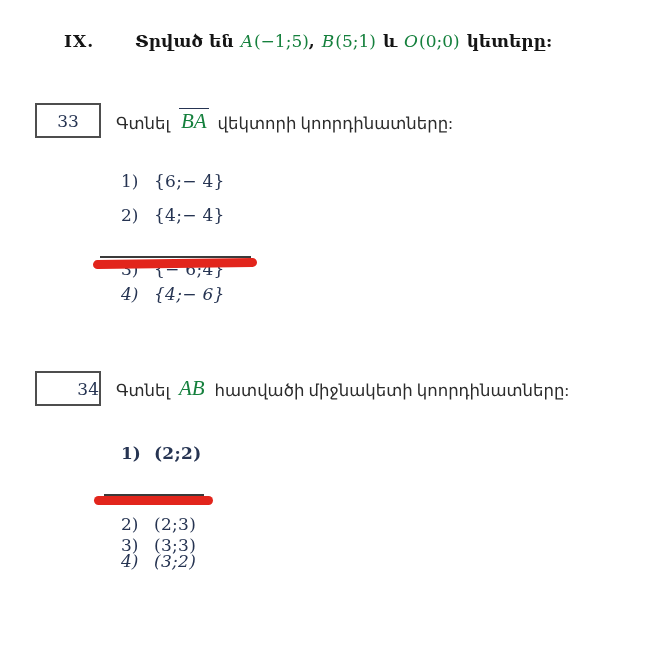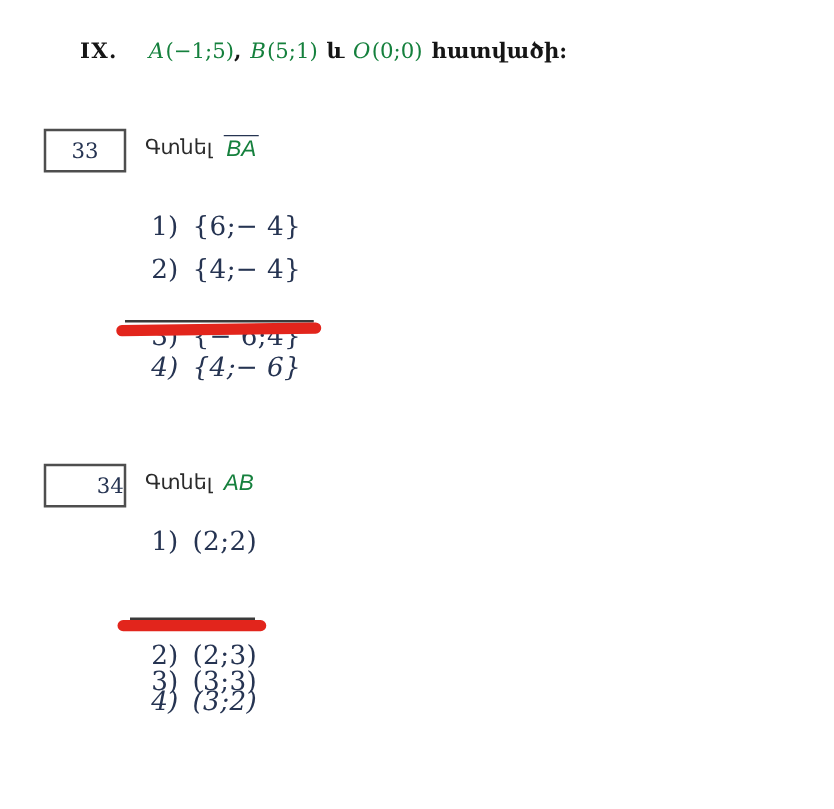--- a/index.html
+++ b/index.html
@@ -11,21 +11,21 @@
     overflow:hidden;
   }
 
   
   .heading{
     position:absolute;left:64px;top:31px;
     display:flex;align-items:baseline;gap:7px;
     font-size:17px;font-weight:bold;color:#151515;
     white-space:nowrap;
   }
-  .roman{margin-right:18px;letter-spacing:1px;}
+  .roman{margin-right:34px;letter-spacing:1px;}
   .hy-bold{font-weight:bold;color:#151515;}
   .comma{margin-left:-7px;}
 
   
   .math{color:#15803d;font-weight:normal;white-space:nowrap;}
   .ml{font-style:italic;padding-right:1px;}
   .mc{font-style:normal;}
   .overlined{
     display:inline-block;
     border-top:1.6px solid #263452;
@@ -39,66 +39,68 @@
     position:absolute;left:35px;
     width:62px;height:31px;
     border:2px solid #4e4e4e;background:#ffffff;
     display:flex;align-items:center;justify-content:center;
     font-size:17px;color:#263452;
   }
 
   
   .prompt{
     position:absolute;left:116px;
-    display:flex;align-items:flex-start;gap:9px;
+    display:flex;align-items:flex-end;gap:9px;
     font-size:16.5px;color:#2b2b2b;
-    font-family:Liberation Sans, sans-serif;
+    font-family:Liberation Serif, serif;
     white-space:nowrap;
   }
-  .prompt .math{font-size:18px;}
+  .prompt .math{font-size:21px;}
 
   
   .opt{
     position:absolute;left:121px;
-    font-size:21px;color:#263452;
+    font-size:17px;color:#263452;
     white-space:nowrap;line-height:20px;
   }
   .onum{display:inline-block;width:33px;}
   .oval{letter-spacing:0.3px;}
 
   
   .black-underline{position:absolute;background:#3a3a3a;height:2px;}
   .red-marker{
     position:absolute;height:9px;background:#e2251c;
     border-radius:5px;
   }
   .red-marker.tilt{transform:rotate(-0.8deg);}
 </style>
 </head>
 <body>
 
 <div class="page">
 
   <div class="heading">
     <span class="roman">IX.</span>
+    <span class="hy-bold">Տրված են</span>
     <span class="math"><span class="ml">A</span><span class="mc">(−1;5)</span></span>
     <span class="hy-bold comma">,</span>
     <span class="math"><span class="ml">B</span><span class="mc">(5;1)</span></span>
     <span class="hy-bold">և</span>
     <span class="math"><span class="ml">O</span><span class="mc">(0;0)</span></span>
-    <span class="hy-bold">հատվածի:</span>
+    <span class="hy-bold">կետերը:</span>
   </div>
 
   <div class="qbox" style="top:103px;">
     <span>33</span>
   </div>
 
   <div class="prompt" style="top:108px;">
     <span>Գտնել</span>
     <span class="math"><span class="overlined">BA</span></span>
+    <span>վեկտորի կոորդինատները:</span>
   </div>
 
   <div class="opt" style="top:171px;">
     <span class="onum">1)</span><span class="oval">{6;− 4}</span>
   </div>
   <div class="opt" style="top:205px;">
     <span class="onum">2)</span><span class="oval">{4;− 4}</span>
   </div>
   <div class="opt" style="top:239px;margin-top:20px;">
     <span class="onum">3)</span><span class="oval">{− 6;4}</span>
@@ -110,23 +112,24 @@
   <div class="black-underline" style="left:100px;top:256px;width:151px;"></div>
   <div class="red-marker tilt" style="left:93px;top:259px;width:164px;"></div>
 
   <div class="qbox" style="top:371px;justify-content:flex-end;">
     <span>34</span>
   </div>
 
   <div class="prompt" style="top:376px;">
     <span>Գտնել</span>
     <span class="math"><span class="ml">AB</span></span>
+    <span>հատվածի միջնակետի կոորդինատները:</span>
   </div>
 
-  <div class="opt" style="top:423px;">
+  <div class="opt" style="top:443px;font-weight:bold;">
     <span class="onum">1)</span><span class="oval">(2;2)</span>
   </div>
   <div class="opt" style="top:478px;margin-top:36px;">
     <span class="onum">2)</span><span class="oval">(2;3)</span>
   </div>
   <div class="opt" style="top:515px;margin-top:20px;">
     <span class="onum">3)</span><span class="oval">(3;3)</span>
   </div>
   <div class="opt" style="top:551px;font-style:italic;">
     <span class="onum">4)</span><span class="oval">(3;2)</span>

